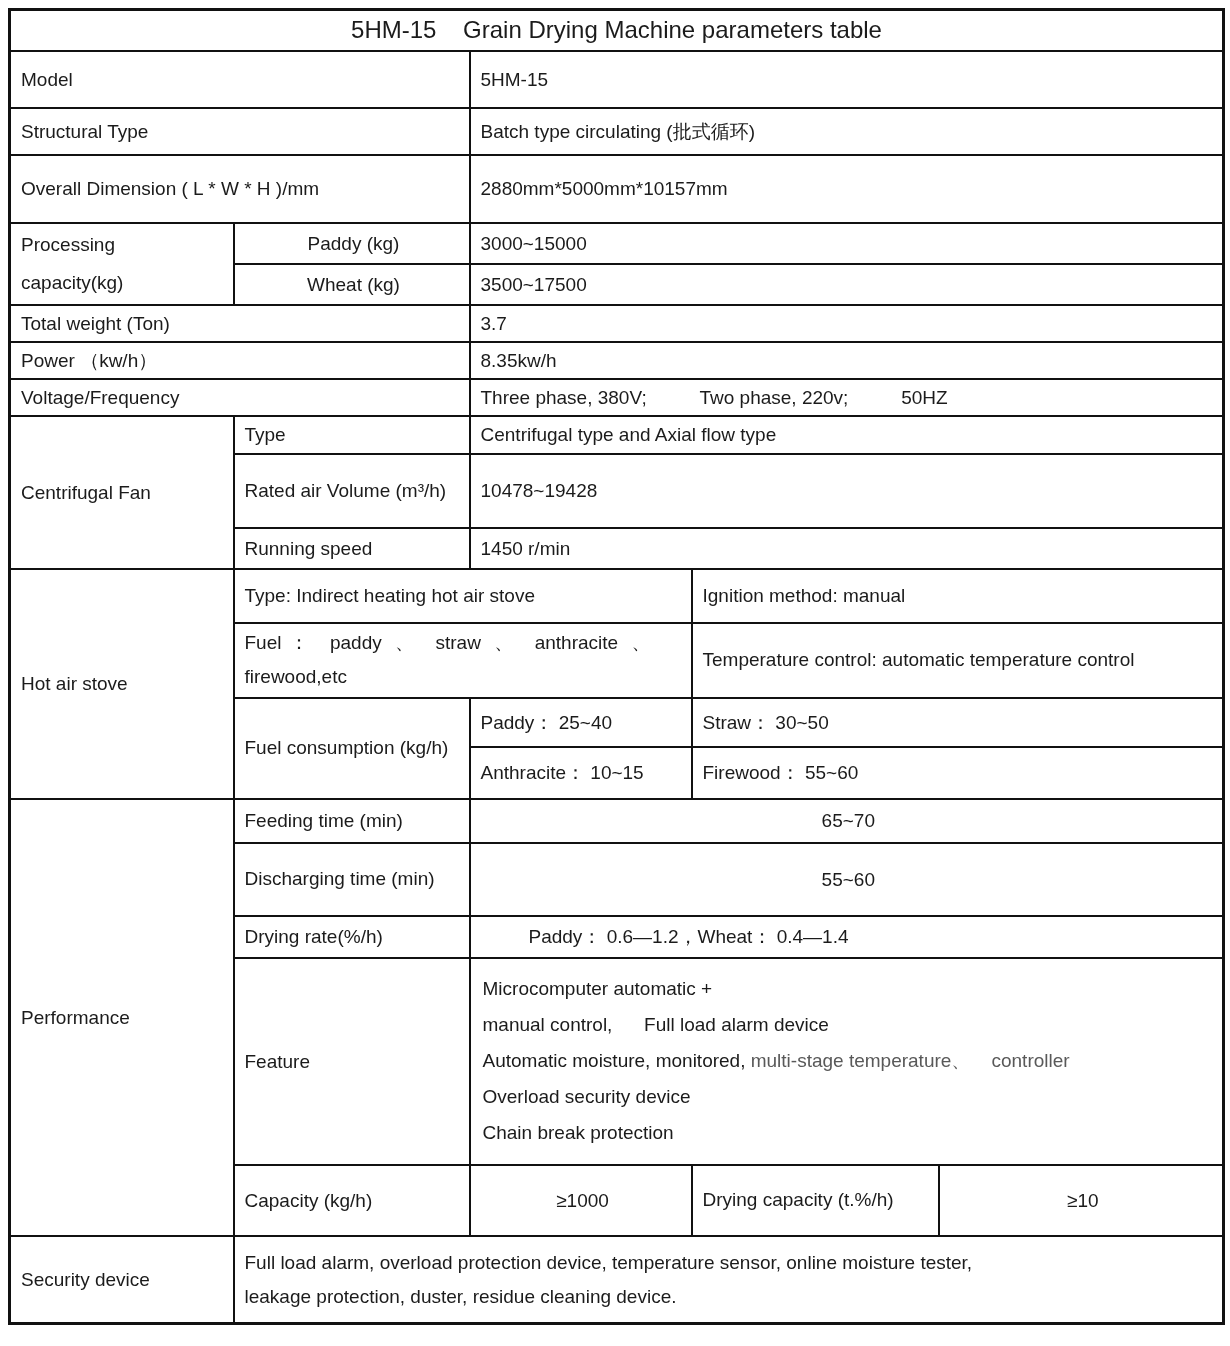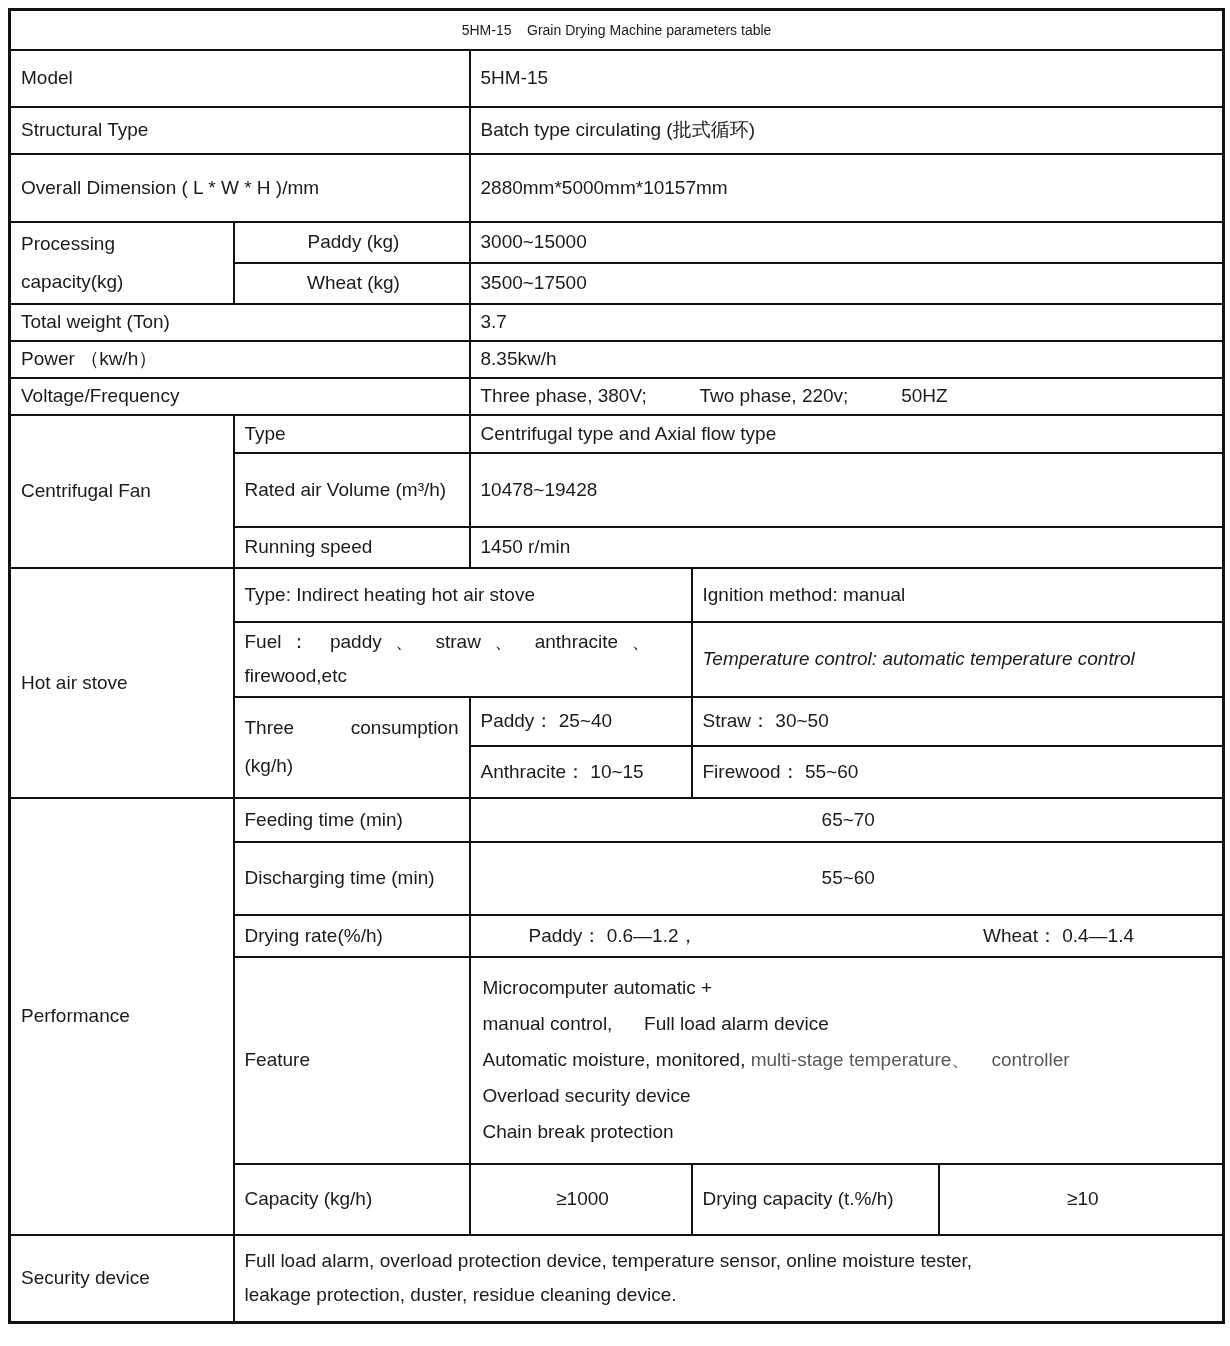--- a/index.html
+++ b/index.html
@@ -24,33 +24,33 @@
     padding: 2px 10px;
     vertical-align: middle;
     overflow: hidden;
     word-wrap: break-word;
     line-height: 1.45;
   }
   .c   { text-align: center; padding-left: 8px; padding-right: 4px; }
   .j   { text-align: justify; }
   .lh34 { line-height: 34px; }
   .lh38 { line-height: 38px; }
-  .title-cell { text-align: center; font-size: 14px; }
+  .title-cell { text-align: center; font-size: 24px; }
   .vol-label    { padding-right: 14px; }
   .disch-label  { padding-right: 30px; margin-left: 40px; }
   .drycap-label { }
   .fuel-cell    { padding-right: 40px; }
-  .temp-cell    { padding-right: 60px; font-style: italic; }
+  .temp-cell    { padding-right: 60px; }
   .feature-cell { padding: 10px 12px; }
   .f-line { line-height: 36px; white-space: pre-wrap; }
   .gray { color: #595959; }
   .drying-cell { padding: 0; }
   .drying-wrap {
     display: flex;
-    justify-content: space-between;
+    justify-content: flex-start;
     padding: 0 88px 0 58px;
   }
   .drying-wrap span { white-space: nowrap; }
   .security-cell {
     line-height: 34px;
     padding-right: 240px;
   }
   .nowrap { white-space: nowrap; }
 </style>
 </head>
@@ -127,21 +127,21 @@
   <tr style="height:54px">
     <td rowspan="4">Hot air stove</td>
     <td colspan="2">Type: Indirect heating hot air stove</td>
     <td colspan="2">Ignition method: manual</td>
   </tr>
   <tr style="height:75px">
     <td colspan="2" class="j lh34 fuel-cell">Fuel： paddy 、 straw 、 anthracite 、 firewood,etc</td>
     <td colspan="2" class="j lh34 temp-cell">Temperature control: automatic temperature control</td>
   </tr>
   <tr style="height:49px">
-    <td rowspan="2" class="j lh38">Three consumption (kg/h)</td>
+    <td rowspan="2" class="j lh38">Fuel consumption (kg/h)</td>
     <td>Paddy：&nbsp;25~40</td>
     <td colspan="2">Straw：&nbsp;30~50</td>
   </tr>
   <tr style="height:52px">
     <td>Anthracite：&nbsp;10~15</td>
     <td colspan="2">Firewood：&nbsp;55~60</td>
   </tr>
 
   <tr style="height:44px">
     <td rowspan="5">Performance</td>

